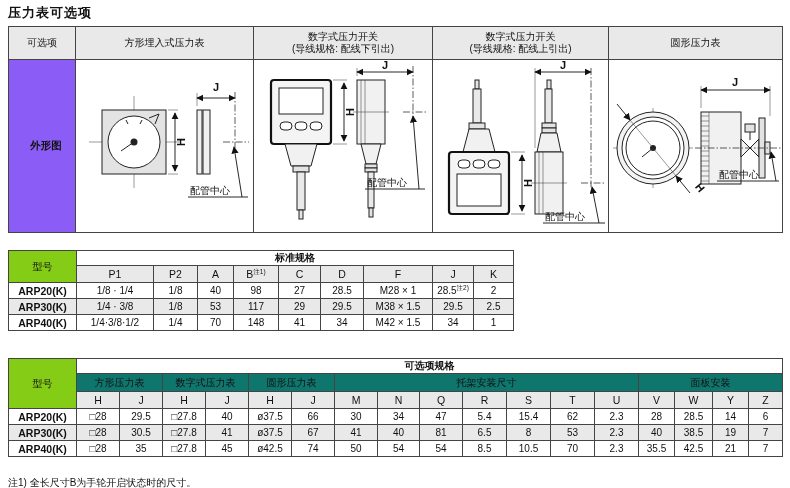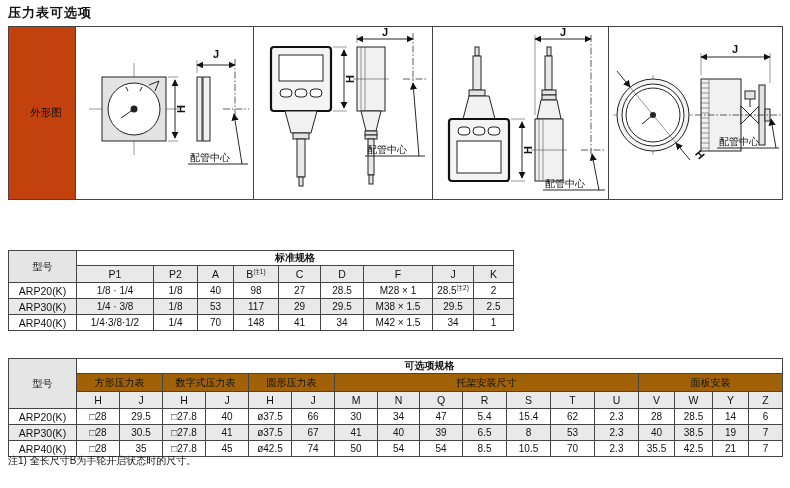--- a/index.html
+++ b/index.html
@@ -7,34 +7,34 @@
   .page{position:relative;width:790px;height:488px;overflow:hidden;background:#fff;}
   .title{position:absolute;left:8px;top:4px;font-size:13px;font-weight:bold;letter-spacing:1px;}
   table{border-collapse:collapse;table-layout:fixed;position:absolute;background:#fff;
         border:1.5px solid #222;}
   th,td{border:1px solid #444;font-size:10px;text-align:center;vertical-align:middle;
         padding:0;overflow:hidden;white-space:nowrap;}
   sup{font-size:6.5px;vertical-align:super;line-height:0;}
   
   .t1{left:8px;top:26px;width:774px;}
   .t1 .hdr th{height:32px;background:#e9e9e9;font-weight:normal;font-size:10px;line-height:12px;}
-  .t1 .draw th{background:#c2410c;font-weight:normal;padding-left:8px;}
+  .t1 .draw th{background:#8b5cf6;font-weight:bold;padding-left:8px;}
   .t1 .draw td{height:172px;background:#fff;padding:0;}
   .t1 svg{display:block;margin:0 auto;}
   
   .t2{left:8px;top:250px;width:505px;}
   .t3{left:8px;top:358px;width:774px;}
   .sect{background:#fff;font-weight:bold;height:14px;font-size:10px;}
-  .model-h{background:#e5e5e5;font-weight:normal;font-size:10px;}
-  tr.groups th{background:#a16207;font-weight:normal;height:17px;}
+  .model-h{background:#84cc16;font-weight:normal;font-size:10px;}
+  tr.groups th{background:#0f766e;font-weight:normal;height:17px;}
   tr.letters th{background:#e9e9e9;font-weight:normal;font-size:10.5px;height:16px;}
   tbody tr{height:16px;}
-  tbody th{font-weight:normal;font-size:10.5px;background:transparent;}
+  tbody th{font-weight:bold;font-size:10.5px;background:transparent;}
   tbody tr:nth-child(2){background:#e9e9e9;}
-  .notes{position:absolute;left:8px;top:454px;font-size:10px;line-height:13px;}
+  .notes{position:absolute;left:8px;top:476px;font-size:10px;line-height:13px;}
   
   .ln{stroke:#222;stroke-width:1;fill:none}
   .fw{fill:#fff;stroke:#222;stroke-width:1}
   .fg{fill:#e3e3e3;stroke:#222;stroke-width:1}
   .fl{fill:#f1f1f1;stroke:#222;stroke-width:1}
   .dim{stroke:#111;stroke-width:0.9;fill:none}
   .thin{stroke:#333;stroke-width:0.5;fill:none}
   .cl{stroke:#333;stroke-width:0.8;fill:none;stroke-dasharray:7 2 1.5 2}
   .dt{font:bold 11px "Liberation Sans",sans-serif;fill:#111}
   .ct{font:10px "Liberation Sans",sans-serif;fill:#111}
@@ -56,20 +56,33 @@
 
   <table class="t1">
     <colgroup>
         <col style="width:67px">
         <col style="width:178px">
         <col style="width:179px">
         <col style="width:176px">
         <col style="width:174px">
       </colgroup>
     <tbody>
+        <tr class="hdr">
+      <th>可选项</th>
+      <th>方形埋入式压力表</th>
+      <th>
+        <div>数字式压力开关</div>
+        <div>(导线规格: 配线下引出)</div>
+      </th>
+      <th>
+        <div>数字式压力开关</div>
+        <div>(导线规格: 配线上引出)</div>
+      </th>
+      <th>圆形压力表</th>
+    </tr>
     <tr class="draw">
       <th>外形图</th>
 
       <td>
         <svg width="176" height="172" viewBox="0 0 176 172">
           <line class="thin" x1="57" y1="36" x2="57" y2="128"></line>
           <line class="thin" x1="12" y1="82" x2="104" y2="82"></line>
           <rect class="fg" x="25" y="50" width="64" height="64"></rect>
           <circle class="fw" cx="57" cy="82" r="26"></circle>
           <polyline class="ln" points="72,58 82,54 78,64" stroke-width="0.8"></polyline>
@@ -360,21 +373,21 @@
         <tr>
           <th>ARP30(K)</th>
           <td>□28</td>
           <td>30.5</td>
           <td>□27.8</td>
           <td>41</td>
           <td>ø37.5</td>
           <td>67</td>
           <td>41</td>
           <td>40</td>
-          <td>39</td>
+          <td>81</td>
           <td>6.5</td>
           <td>8</td>
           <td>53</td>
           <td>2.3</td>
           <td>40</td>
           <td>38.5</td>
           <td>19</td>
           <td>7</td>
         </tr>
         <tr>

